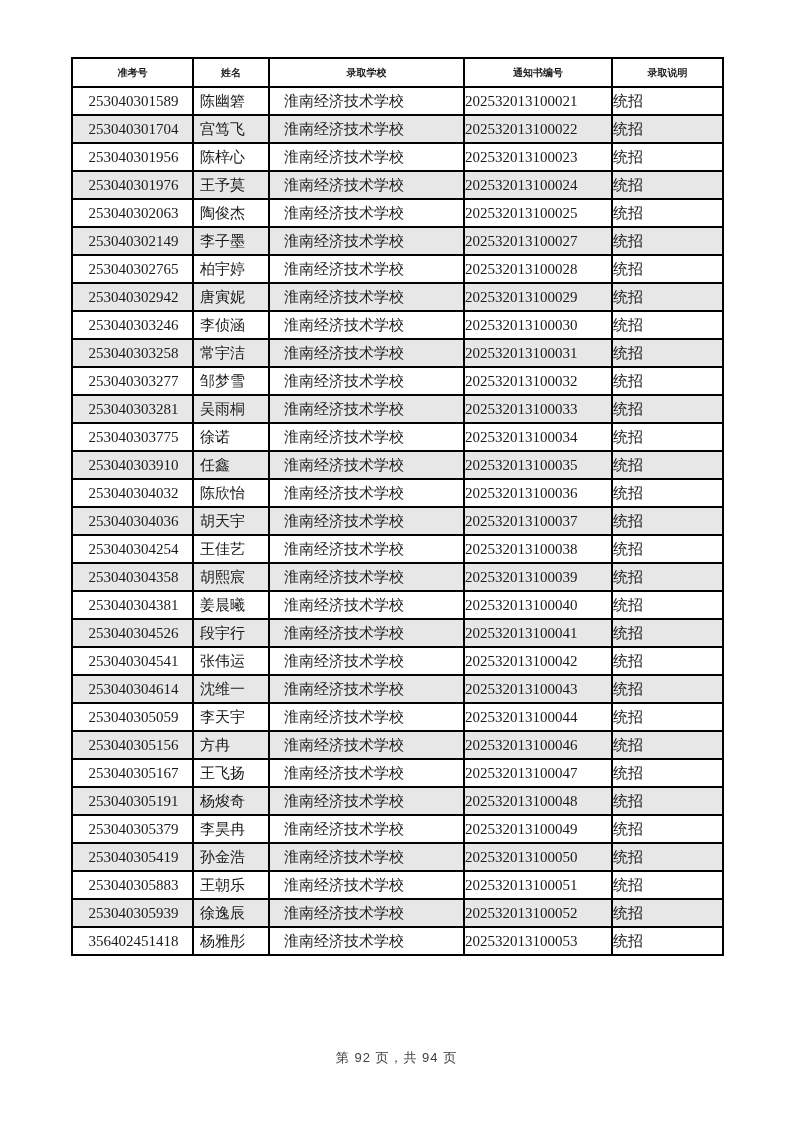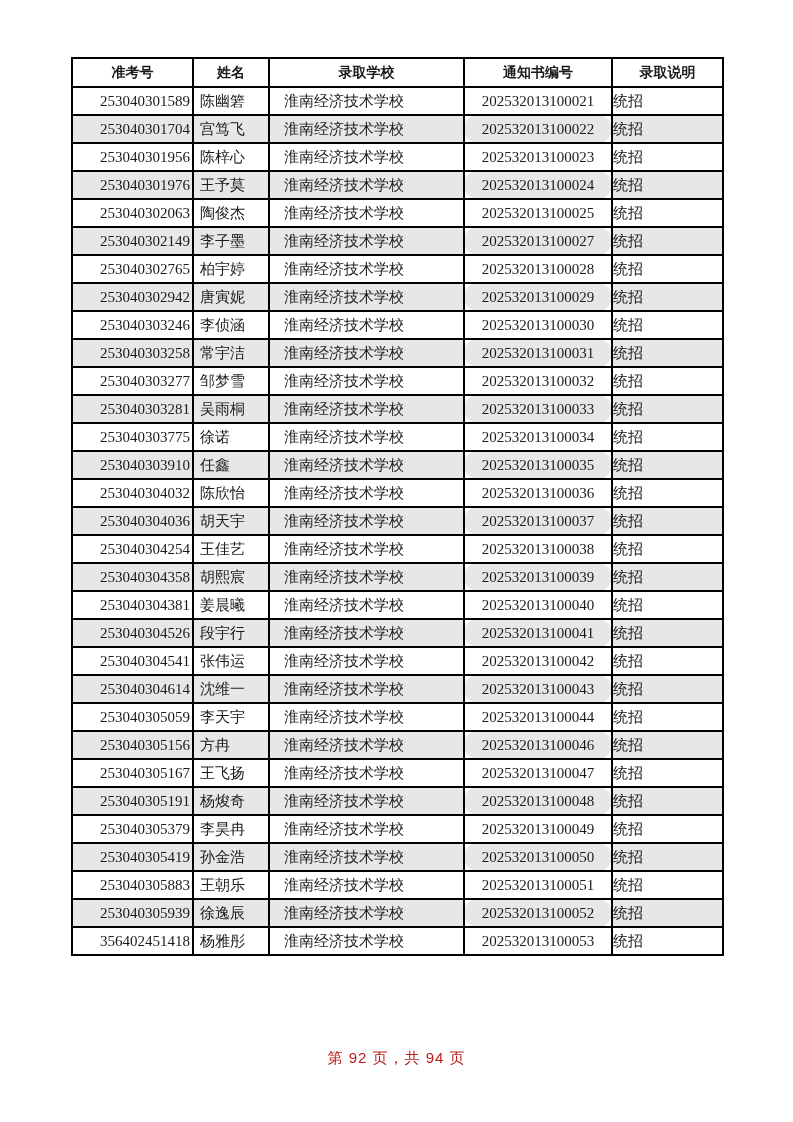--- a/index.html
+++ b/index.html
@@ -25,37 +25,37 @@
     white-space: nowrap;
     overflow: hidden;
     color: #1a1a1a;
   }
   th {
     font-weight: bold;
     text-align: center;
     height: 27px;
     padding: 0;
     background: #ffffff;
-    font-size: 14px;
-  }
-  td.c0 { text-align: right; }
+    font-size: 10px;
+  }
+  td.c0 { text-align: center; }
   td.c1 { text-align: left; padding-left: 6px; }
   td.c2 { text-align: left; padding-left: 14px; }
-  td.c3 { text-align: center; padding: 0; border-radius: 14px; }
+  td.c3 { text-align: left; padding: 0; }
   td.c4 { text-align: left; padding-left: 0; }
   tbody tr:nth-child(even) td { background: #e7e7e7; }
   tbody tr:nth-child(odd) td { background: #ffffff; }
   .page-footer {
     position: absolute;
     left: 0; top: 1049px;
     width: 100%;
     text-align: center;
     font-family: "Liberation Sans", sans-serif;
-    font-size: 15px;
-    color: #b91c1c;
+    font-size: 13px;
+    color: #404040;
     letter-spacing: 1px;
   }
 </style>
 </head>
 <body>
 
 <table class="admission-table">
   <colgroup>
     <col style="width:121px">
     <col style="width:76px">

